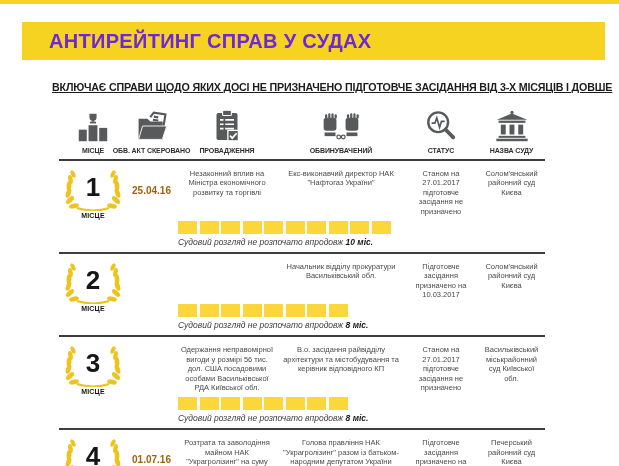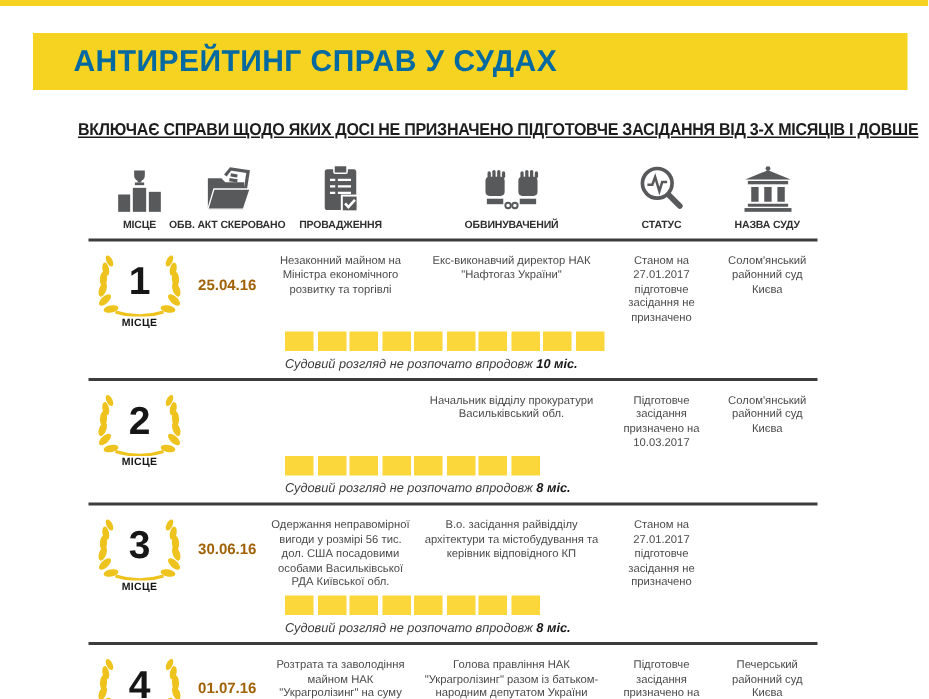--- a/index.html
+++ b/index.html
@@ -1,41 +1,41 @@
 <!DOCTYPE html>
 <html><head>
 <meta charset="utf-8">
 <style>
   html,body{margin:0;padding:0;background:#fff;}
   .page{position:relative;width:619px;height:466px;background:#ffffff;overflow:hidden;
         font-family:"Liberation Sans","DejaVu Sans",sans-serif;color:#222;}
   .top-strip{position:absolute;top:0;left:0;right:0;height:4px;background:#f6d320;}
   .title-bar{position:absolute;top:22px;left:22px;width:583px;height:38px;background:#f6d320;
              display:flex;align-items:center;}
-  .title-bar h1{margin:0 0 0 27px;font-size:20px;font-weight:bold;color:#0369a1;letter-spacing:.3px;}
+  .title-bar h1{margin:0 0 0 27px;font-size:20px;font-weight:bold;color:#6d28d9;letter-spacing:.3px;}
   .subtitle{position:absolute;top:77px;left:52px;white-space:nowrap;}
   .subtitle span{display:inline-block;font-size:11.5px;font-weight:bold;color:#1c1c1c;
                  text-decoration:underline;letter-spacing:-.2px;transform:scaleX(.93);transform-origin:left center;}
   .table{position:absolute;left:59px;top:108px;width:486px;}
   .grid6{display:grid;grid-template-columns:68px 49px 102px 126px 74px 67px;}
   .thead{border-bottom:2px solid #3d3d3d;padding:2px 0 5px;}
   .th{display:flex;flex-direction:column;align-items:center;justify-content:flex-end;}
   .th .icon{height:32px;display:flex;align-items:flex-end;justify-content:center;}
   .th .lbl{margin-top:5px;font-size:7px;font-weight:bold;color:#2f2f2f;white-space:nowrap;letter-spacing:-.1px;}
   .row{grid-template-rows:auto auto;padding:7px 0 5px;border-bottom:2px solid #3d3d3d;}
   .cell{font-size:7.5px;line-height:1.25;color:#4a4a4a;text-align:center;padding:1px 3px 0;}
   .place{grid-row:1/3;grid-column:1;display:flex;flex-direction:column;align-items:center;padding-top:2px;}
   .wreath-wrap{position:relative;width:58px;height:41px;}
   .wreath-wrap svg{position:absolute;left:0;top:0;}
   .rank{position:absolute;left:0;top:1px;width:58px;text-align:center;font-size:26px;font-weight:bold;color:#161616;}
   .place-label{margin-top:1px;font-size:7px;font-weight:bold;color:#161616;letter-spacing:.2px;}
   .date{grid-row:1/3;grid-column:2;padding-top:17px;font-size:10px;font-weight:bold;color:#a16207;
         white-space:nowrap;}
   .case{grid-column:3;}.accused{grid-column:4;}.status{grid-column:5;}.court{grid-column:6;}
-  .progress{grid-column:3/7;grid-row:2;justify-self:start;margin-left:14px;margin-top:5px;}
+  .progress{grid-column:3/7;grid-row:2;justify-self:start;margin-left:2px;margin-top:5px;}
   .bar{display:flex;gap:2.5px;}
   .seg{width:19px;height:13px;background:#fcd73b;}
   .caption{margin-top:3px;font-size:8.5px;font-style:italic;color:#3c3c3c;}
   .caption b{color:#161616;}
 </style>
 </head>
 <body>
 
 <div class="page">
   <div class="top-strip"></div>
@@ -170,21 +170,21 @@
             <ellipse cx="5" cy="16" rx="5" ry="2.4" transform="rotate(-86 5 16)"></ellipse>
             <ellipse cx="6.5" cy="9.5" rx="4.5" ry="2.2" transform="rotate(-102 6.5 9.5)"></ellipse>
             <ellipse cx="9" cy="4" rx="4" ry="2" transform="rotate(-116 9 4)"></ellipse>
           </g>
         </svg>
         <div class="rank">1</div>
       </div>
       <div class="place-label">МІСЦЕ</div>
     </div>
     <div class="cell date">25.04.16</div>
-    <div class="cell case">Незаконний майном на Міністра економічного розвитку та торгівлі</div>
+    <div class="cell case">Незаконний вплив на Міністра економічного розвитку та торгівлі</div>
     <div class="cell accused">Екс-виконавчий директор НАК "Нафтогаз України"</div>
     <div class="cell status">Станом на 27.01.2017 підготовче засідання не призначено</div>
     <div class="cell court">Солом'янський районний суд Києва</div>
     <div class="progress">
       <div class="bar">
               <div class="seg"></div>
               <div class="seg"></div>
               <div class="seg"></div>
               <div class="seg"></div>
               <div class="seg"></div>
@@ -267,24 +267,24 @@
             <ellipse cx="4.5" cy="23" rx="5" ry="2.4" transform="rotate(-70 4.5 23)"></ellipse>
             <ellipse cx="5" cy="16" rx="5" ry="2.4" transform="rotate(-86 5 16)"></ellipse>
             <ellipse cx="6.5" cy="9.5" rx="4.5" ry="2.2" transform="rotate(-102 6.5 9.5)"></ellipse>
             <ellipse cx="9" cy="4" rx="4" ry="2" transform="rotate(-116 9 4)"></ellipse>
           </g>
         </svg>
         <div class="rank">3</div>
       </div>
       <div class="place-label">МІСЦЕ</div>
     </div>
-    <div class="cell date">30.06.16</div>
     <div class="cell case">Одержання неправомірної вигоди у розмірі 56 тис. дол. США посадовими особами Васильківської РДА Київської обл.</div>
     <div class="cell accused">В.о. засідання райвідділу архітектури та містобудування та керівник відповідного КП</div>
     <div class="cell status">Станом на 27.01.2017 підготовче засідання не призначено</div>
+    <div class="cell court">Васильківський міськрайонний суд Київської обл.</div>
     <div class="progress">
       <div class="bar">
               <div class="seg"></div>
               <div class="seg"></div>
               <div class="seg"></div>
               <div class="seg"></div>
               <div class="seg"></div>
               <div class="seg"></div>
               <div class="seg"></div>
               <div class="seg"></div>

